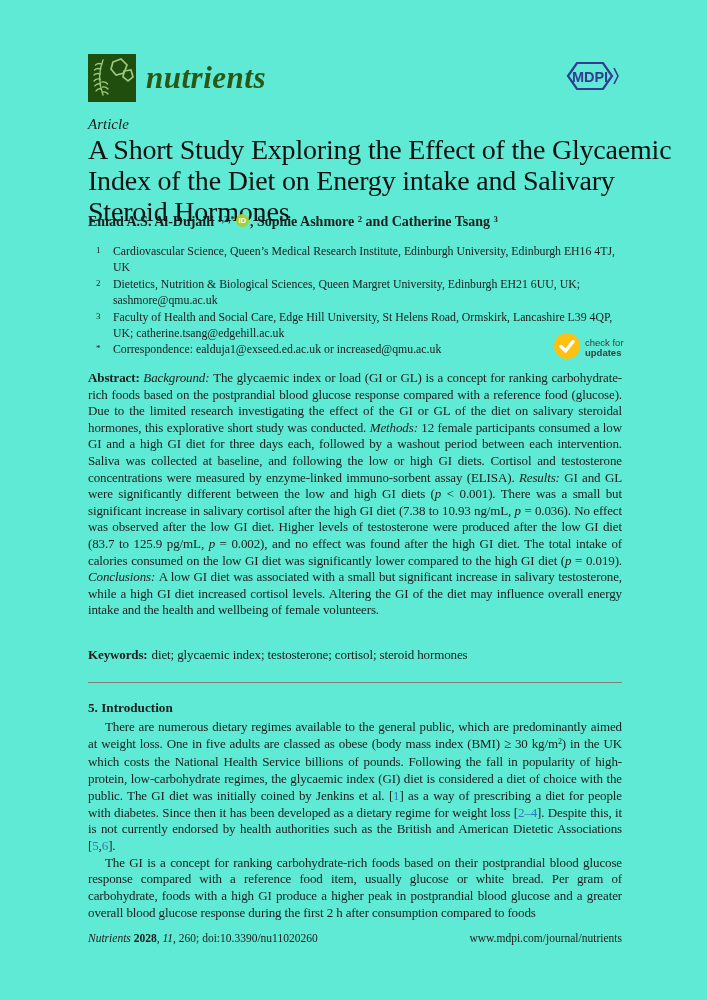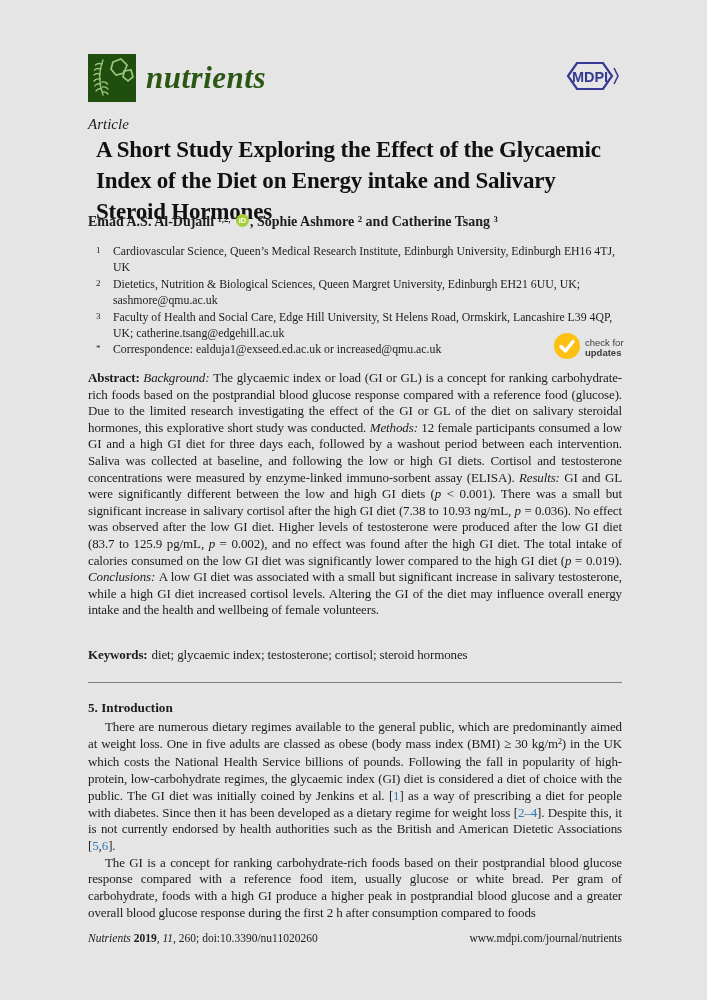--- a/index.html
+++ b/index.html
@@ -1,32 +1,32 @@
 <!DOCTYPE html>
 <html><head>
 <meta charset="utf-8">
 <style>
   * { margin:0; padding:0; box-sizing:border-box; }
   html,body { background:#ffffff; }
   .page {
-    position:relative; width:707px; height:1000px; background:#e5e5e5;
+    position:relative; width:707px; height:1000px; background:#5eead4;
     font-family:"Liberation Serif","DejaVu Serif",serif; color:#1c1c1c;
     overflow:hidden; margin:0 auto;
   }
   
   .masthead { position:absolute; left:88px; top:54px; width:534px; display:flex; align-items:flex-start; }
   .journal-logo { width:48px; height:48px; flex:none; }
   .journal-name {
     font-style:italic; font-weight:bold; font-size:31px; color:#2b5715;
     margin-left:10px; line-height:48px; letter-spacing:.5px;
   }
   .mdpi-logo { margin-left:auto; margin-top:2px; }
   
   .article-type { position:absolute; left:88px; top:116px; font-style:italic; font-size:15px; }
-  .title { position:absolute; left:96px; top:134px; width:545px; font-size:23px; font-weight:bold; line-height:31px; letter-spacing:-.2px; color:#111; }
+  .title { position:absolute; left:88px; top:134px; width:545px; font-size:28px; font-weight:normal; line-height:31px; letter-spacing:-.2px; color:#111; }
   .title div { white-space:nowrap; }
   .authors { position:absolute; left:88px; top:213px; width:534px; font-size:14px; font-weight:bold; }
   .sup { font-size:.62em; position:relative; top:-.48em; }
   .orcid { display:inline-block; margin:0 1px; position:relative; top:1px; }
   
   .affiliations { position:absolute; left:96px; top:243px; width:528px; font-size:11.8px; line-height:16.4px; }
   .aff-row { display:flex; }
   .aff-marker { flex:none; width:17px; font-size:9px; position:relative; top:-1px; }
   .aff-text { flex:1; }
   .dates { position:absolute; left:88px; top:341px; font-size:12.4px; }
@@ -141,17 +141,17 @@
   <div class="rule"></div>
 
   <div class="section-heading">5. Introduction</div>
 
   <div class="body-text">
     <p><span>There are numerous dietary regimes available to the general public, which are predominantly aimed at weight loss. One in five adults are classed as obese (body mass index (BMI) ≥ 30 kg/m</span><span class="sup">2</span><span>) in the UK which costs the National Health Service billions of pounds. Following the fall in popularity of high-protein, low-carbohydrate regimes, the glycaemic index (GI) diet is considered a diet of choice with the public. The GI diet was initially coined by Jenkins et al. [</span><span class="cite">1</span><span>] as a way of prescribing a diet for people with diabetes. Since then it has been developed as a dietary regime for weight loss [</span><span class="cite">2–4</span><span>]. Despite this, it is not currently endorsed by health authorities such as the British and American Dietetic Associations [</span><span class="cite">5</span><span>,</span><span class="cite">6</span><span>].</span></p>
     <p><span>The GI is a concept for ranking carbohydrate-rich foods based on their postprandial blood glucose response compared with a reference food item, usually glucose or white bread. Per gram of carbohydrate, foods with a high GI produce a higher peak in postprandial blood glucose and a greater overall blood glucose response during the first 2 h after consumption compared to foods</span></p>
   </div>
 
   <div class="footer">
-    <span><span class="it">Nutrients </span><span class="bd">2019</span><span>, </span><span class="it">11</span><span>, 260; doi:10.3390/nu11020260</span></span>
+    <span><span class="it">Nutrients </span><span class="bd">2028</span><span>, </span><span class="it">11</span><span>, 260; doi:10.3390/nu11020260</span></span>
     <span>www.mdpi.com/journal/nutrients</span>
   </div>
 
 </div>
 
 </body></html>

